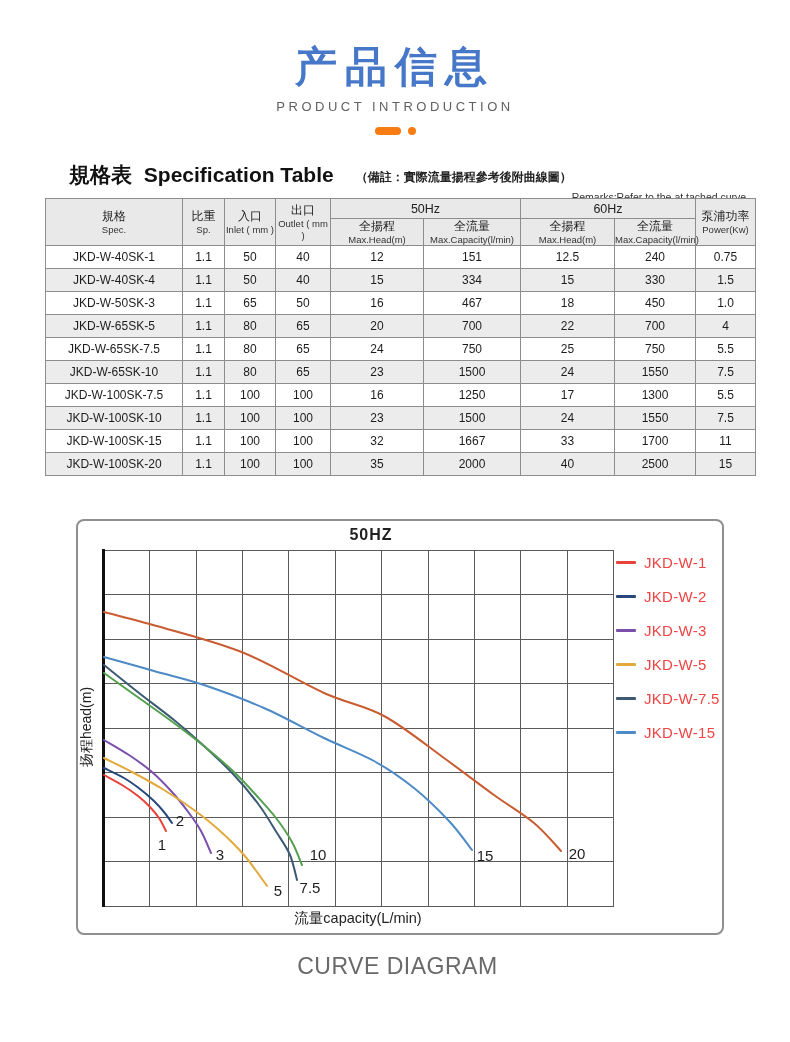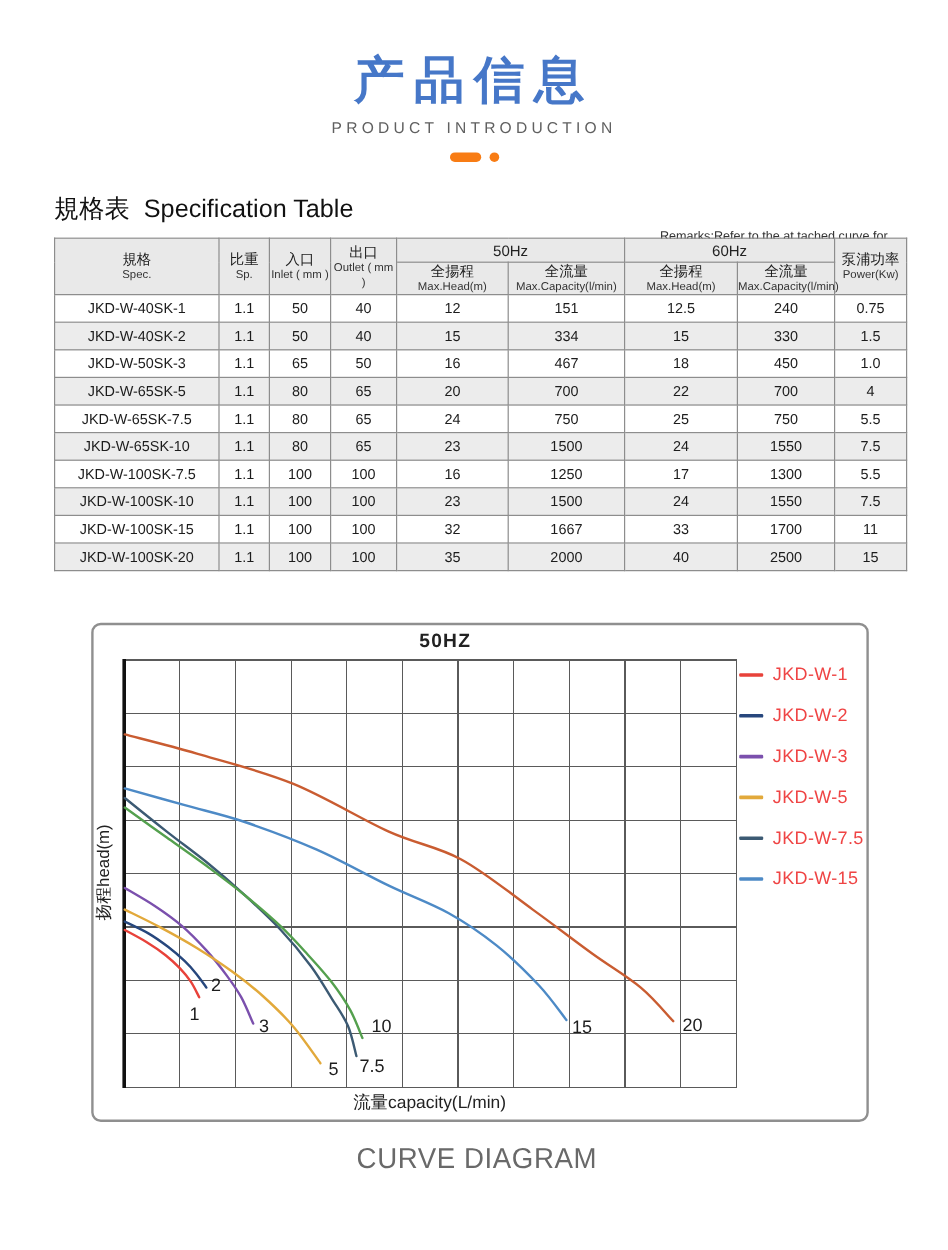--- a/index.html
+++ b/index.html
@@ -10,21 +10,21 @@
   }
   
   .hero{position:absolute;top:44px;left:0;right:0;text-align:center;}
   .hero-title{font-size:42px;font-weight:bold;color:#4677c8;letter-spacing:8px;line-height:1.1;}
   .hero-sub{margin-top:9px;font-size:13px;color:#606060;letter-spacing:3.5px;font-weight:500;}
   .hero-divider{margin-top:13px;display:flex;justify-content:center;align-items:center;gap:7px;}
   .div-dash{width:26px;height:8px;border-radius:4px;background:#f87c14;}
   .div-dot{width:8px;height:8px;border-radius:50%;background:#f87c14;}
   
   .spec-head{position:absolute;top:160px;left:45px;width:709px;display:flex;align-items:flex-start;}
-  .spec-title{font-size:21px;font-weight:normal;color:#111;line-height:1.4;white-space:nowrap;}
+  .spec-title{font-size:21px;font-weight:bold;color:#111;line-height:1.4;white-space:nowrap;margin-left:24px;}
   .spec-note{margin-left:22px;padding-top:9px;font-size:12px;font-weight:600;color:#222;white-space:nowrap;}
   .spec-remarks{margin-left:auto;width:204px;font-size:10.5px;line-height:1.3;color:#333;padding-top:1px;margin-top:30px;}
   
   table.spec{position:absolute;top:198px;left:45px;width:710px;border-collapse:collapse;table-layout:fixed;}
   table.spec th,table.spec td{border:1px solid #8d8d8d;text-align:center;vertical-align:middle;padding:0;}
   table.spec thead th{background:#e9e9e9;font-weight:normal;}
   table.spec .grp{height:20px;font-size:12.5px;}
   table.spec .sub{height:27px;}
   table.spec tbody td{height:22px;font-size:12px;color:#1c1c1c;}
   table.spec tbody tr.stripe{background:#ececec;}
@@ -57,20 +57,21 @@
     <span class="div-dash"></span>
     <span class="div-dot"></span>
   </div>
 </div>
 
 <div class="spec-head">
   <div class="spec-title">
     <span style="margin-right: 6px;">規格表</span>
     <span>Specification Table</span>
   </div>
+  <div class="spec-note">（備註：實際流量揚程參考後附曲線圖）</div>
   <div class="spec-remarks">
     <div>Remarks:Refer to the at tached curve for the</div>
     <div>actual working flow and head</div>
   </div>
 </div>
 
 <table class="spec">
   <colgroup>
     <col style="width:137px">
       <col style="width:42px">
@@ -132,21 +133,21 @@
         <td>1.1</td>
         <td>50</td>
         <td>40</td>
         <td>12</td>
         <td>151</td>
         <td>12.5</td>
         <td>240</td>
         <td>0.75</td>
       </tr>
       <tr class="stripe">
-        <td>JKD-W-40SK-2</td>
+        <td>JKD-W-40SK-4</td>
         <td>1.1</td>
         <td>50</td>
         <td>40</td>
         <td>15</td>
         <td>334</td>
         <td>15</td>
         <td>330</td>
         <td>1.5</td>
       </tr>
       <tr>

